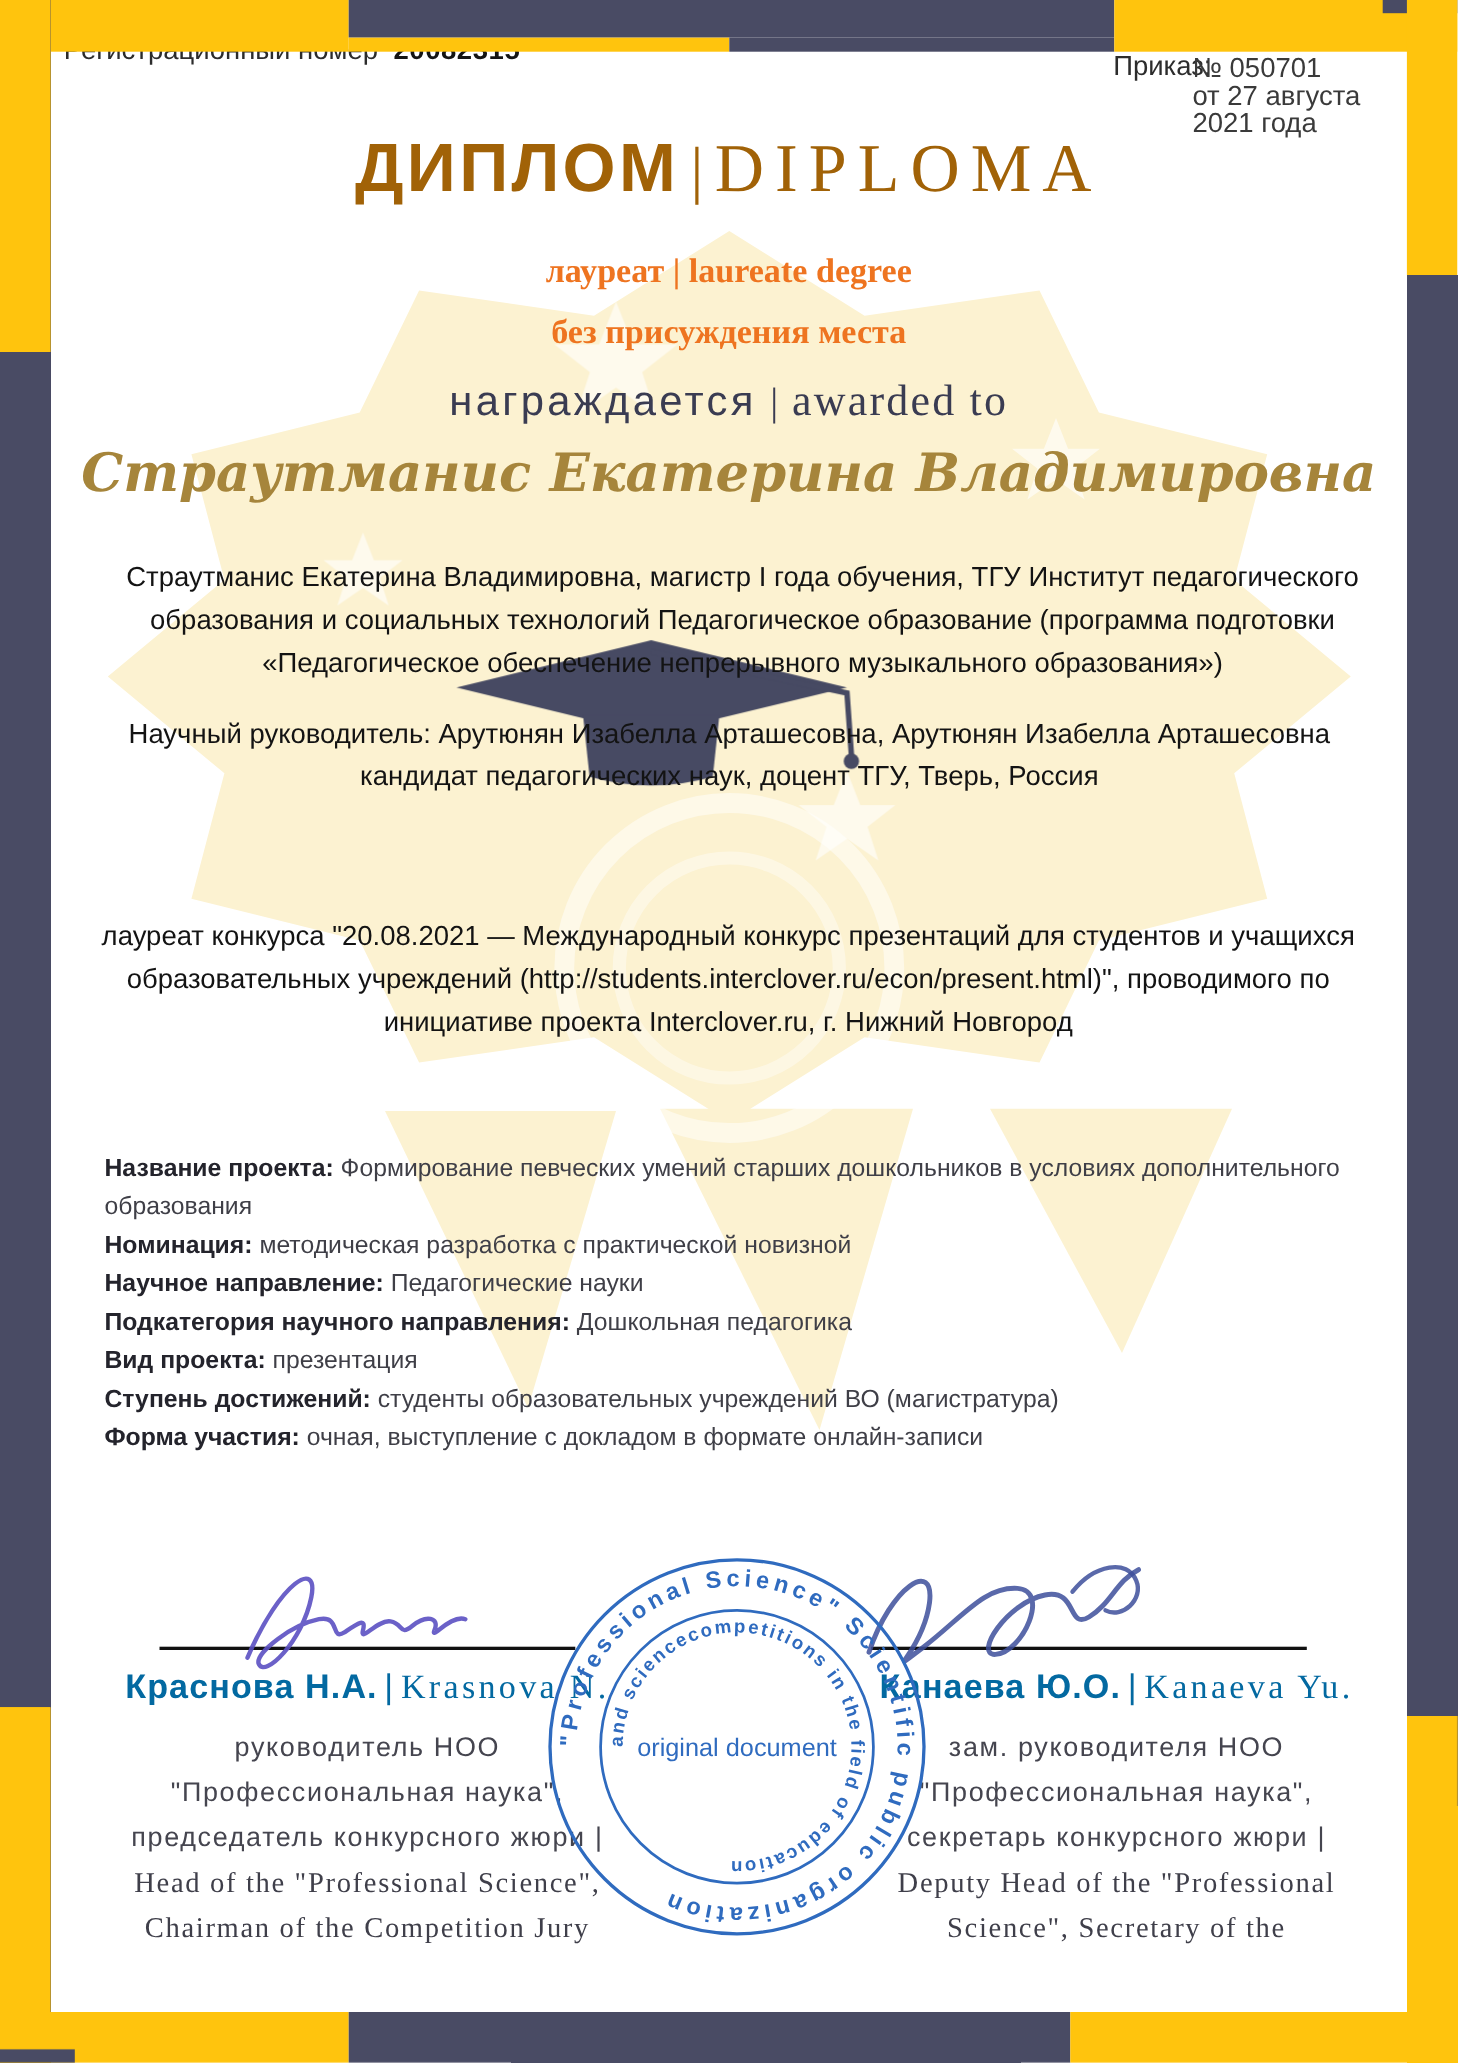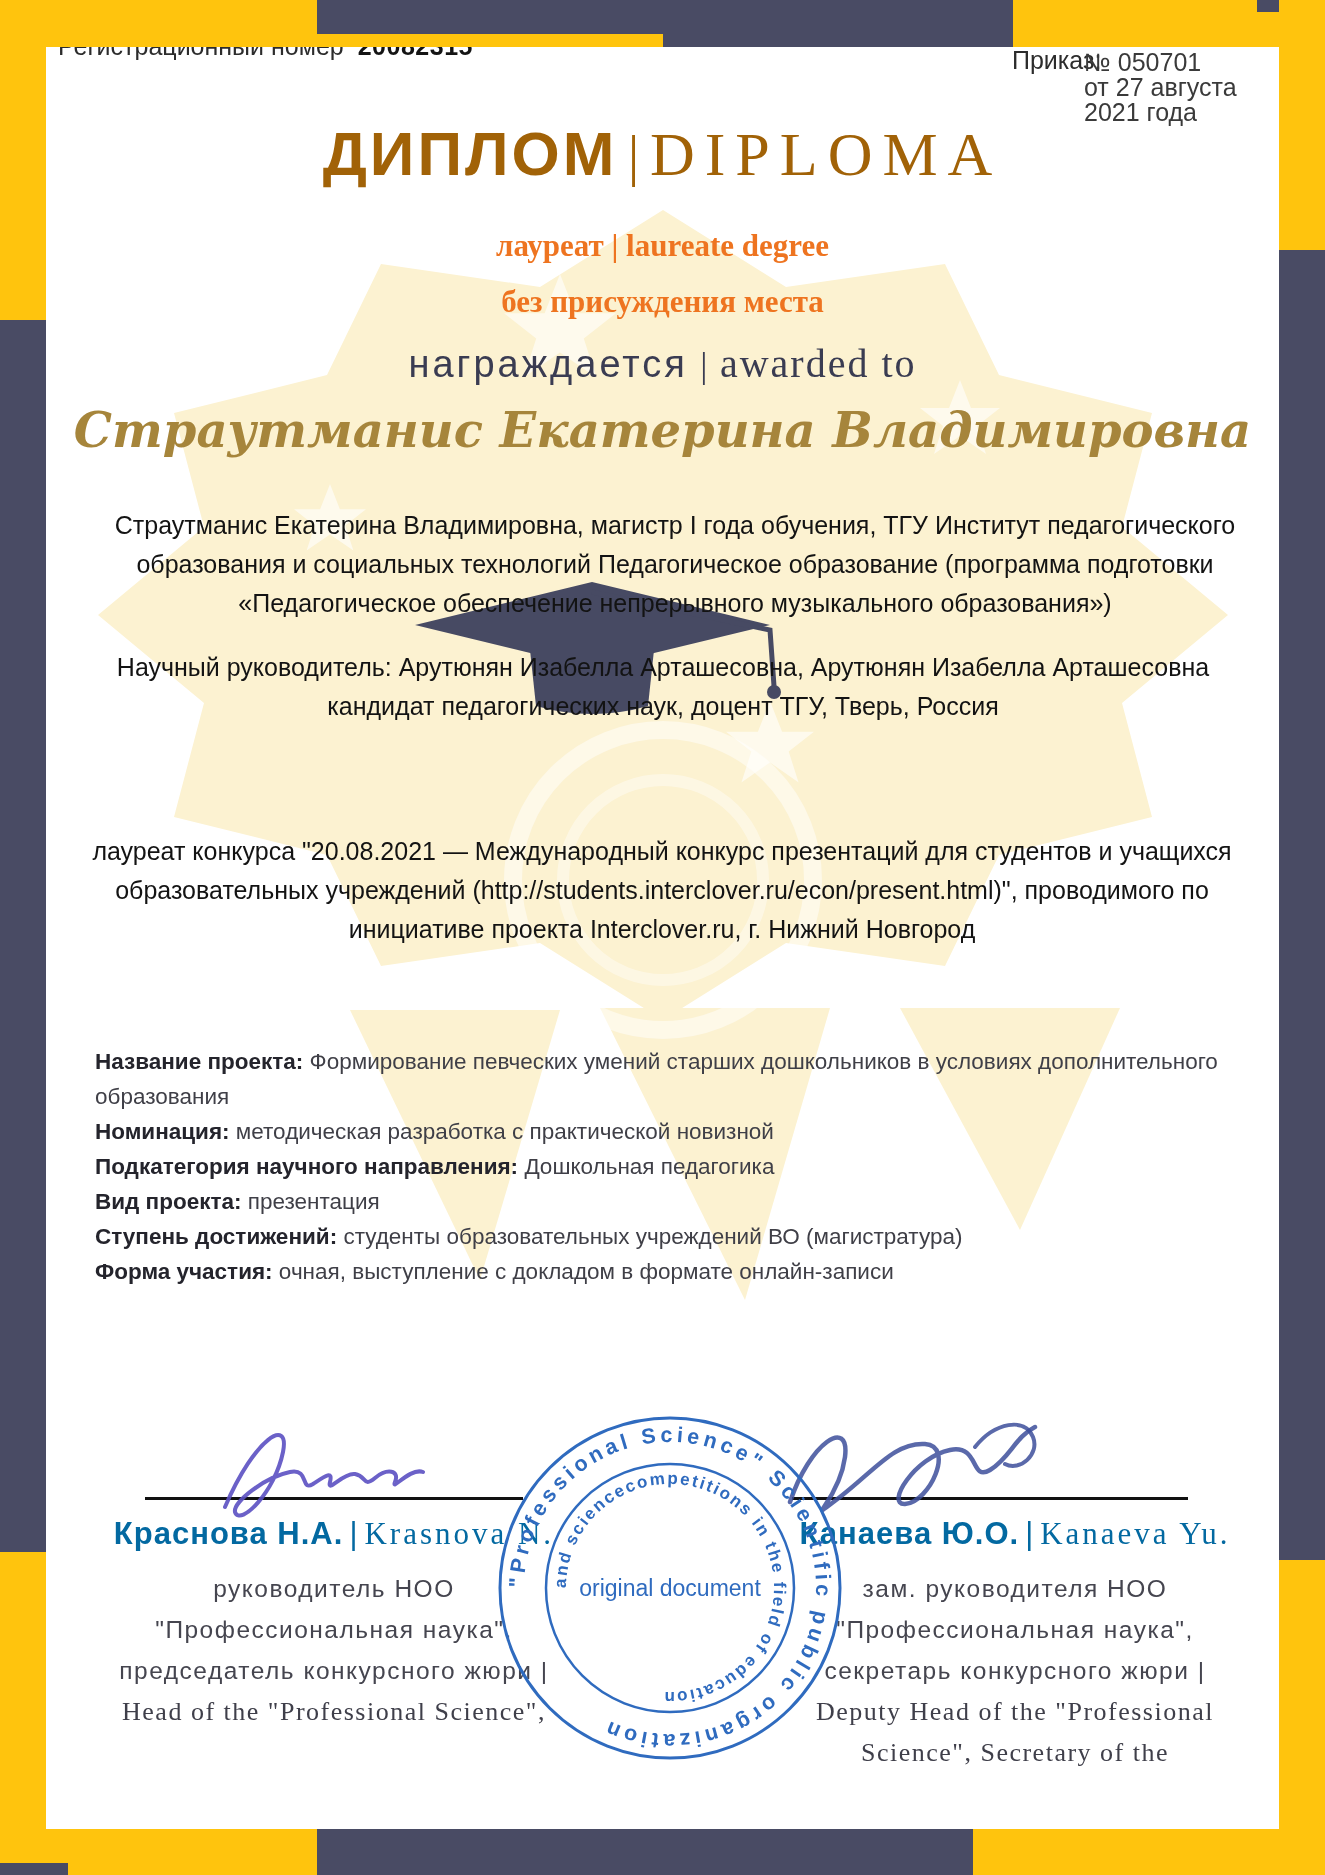--- a/index.html
+++ b/index.html
@@ -124,20 +124,21 @@
 </div>
 <div class="r-name">Страутманис Екатерина Владимировна</div>
 
 <div class="para p1">Страутманис Екатерина Владимировна, магистр I года обучения, ТГУ Институт педагогического образования и социальных технологий Педагогическое образование (программа подготовки «Педагогическое обеспечение непрерывного музыкального образования»)</div>
 <div class="para p2">Научный руководитель: Арутюнян Изабелла Арташесовна, Арутюнян Изабелла Арташесовна кандидат педагогических наук, доцент ТГУ, Тверь, Россия</div>
 <div class="para p3">лауреат конкурса "20.08.2021 — Международный конкурс презентаций для студентов и учащихся образовательных учреждений (http://students.interclover.ru/econ/present.html)", проводимого по инициативе проекта Interclover.ru, г. Нижний Новгород</div>
 
 <div class="details">
   <div><span class="lbl">Название проекта:</span> <span class="val">Формирование певческих умений старших дошкольников в условиях дополнительного образования</span></div>
   <div><span class="lbl">Номинация:</span> <span class="val">методическая разработка с практической новизной</span></div>
+  <div><span class="lbl">Научное направление:</span> <span class="val">Педагогические науки</span></div>
   <div><span class="lbl">Подкатегория научного направления:</span> <span class="val">Дошкольная педагогика</span></div>
   <div><span class="lbl">Вид проекта:</span> <span class="val">презентация</span></div>
   <div><span class="lbl">Ступень достижений:</span> <span class="val">студенты образовательных учреждений ВО (магистратура)</span></div>
   <div><span class="lbl">Форма участия:</span> <span class="val">очная, выступление с докладом в формате онлайн-записи</span></div>
 </div>
 
 <div class="sigline sl-left"></div>
 <div class="sigline sl-right"></div>
 
 <svg id="sig-ink-left" width="270" height="120" viewBox="0 0 270 120">
@@ -150,20 +151,21 @@
 
 <div class="sig-col sc-left">
   <div class="sig-name">
     <span class="nru">Краснова Н.А.</span><span class="nsep">|</span><span class="nen">Krasnova N.</span>
   </div>
   <div class="sig-titles">
     <div class="t-ru">руководитель НОО</div>
     <div class="t-ru">"Профессиональная наука",</div>
     <div class="t-ru">председатель конкурсного жюри |</div>
     <div class="t-en">Head of the "Professional Science",</div>
+    <div class="t-en">Chairman of the Competition Jury</div>
   </div>
 </div>
 
 <div class="sig-col sc-right">
   <div class="sig-name">
     <span class="nru">Канаева Ю.О.</span><span class="nsep">|</span><span class="nen">Kanaeva Yu.</span>
   </div>
   <div class="sig-titles">
     <div class="t-ru">зам. руководителя НОО</div>
     <div class="t-ru">"Профессиональная наука",</div>

